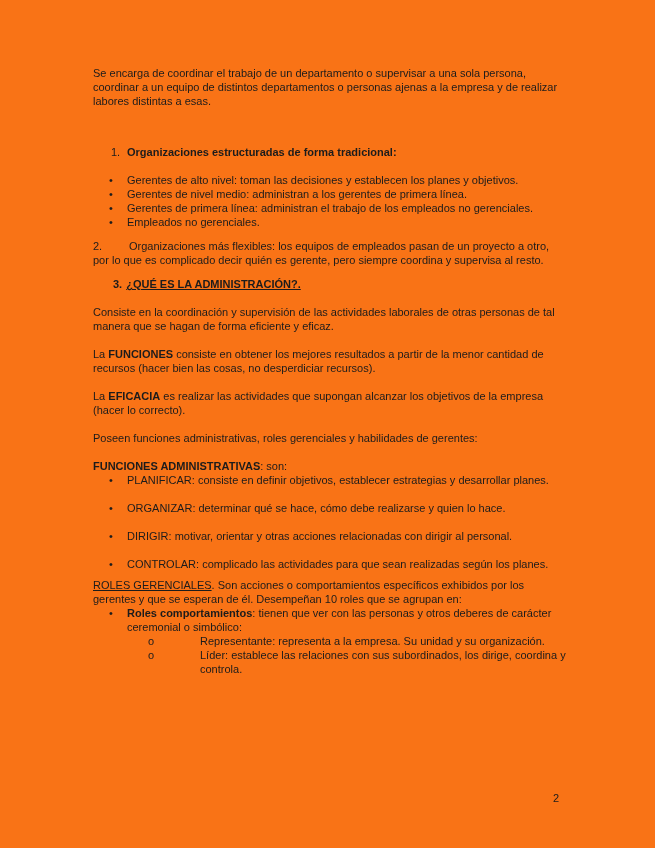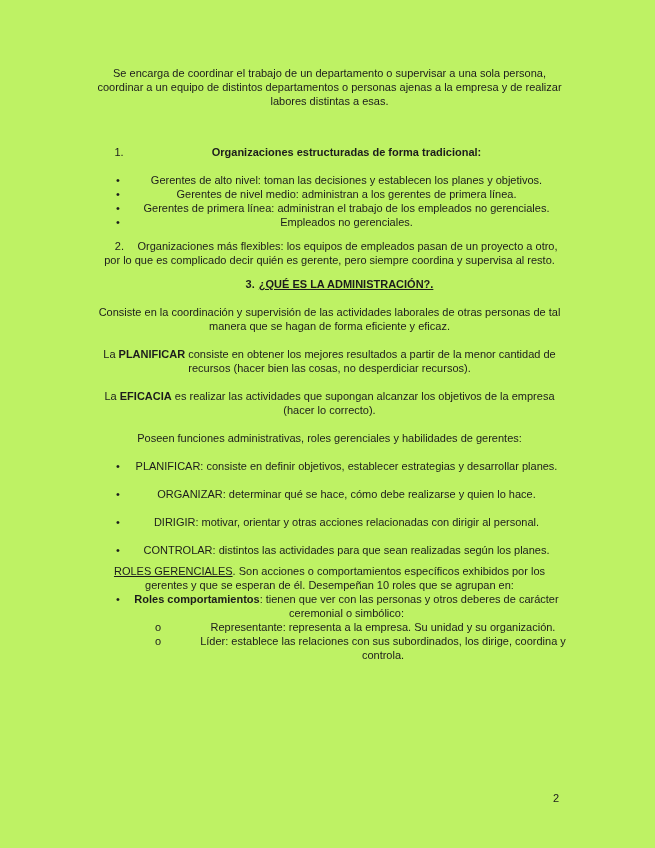--- a/index.html
+++ b/index.html
@@ -1,26 +1,25 @@
 <!DOCTYPE html>
 <html><head>
 <meta charset="utf-8">
 <style>
   html,body { margin:0; padding:0; background:#ffffff; }
   .page {
     position:relative;
     width:655px;
     height:848px;
-    background:#bef264;
+    background:#f97316;
     font-family:"Liberation Sans", sans-serif;
     font-size:11px;
     line-height:14px;
     color:#1c1c1c;
     overflow:hidden;
-    text-align:center;
   }
   .content {
     position:absolute;
     left:93px;
     top:66px;
     width:473px;
   }
   .content p, .content .block { margin:0 0 14px 0; }
   .mb-37 { margin-bottom:37px !important; }
   .mb-10 { margin-bottom:10px !important; }
@@ -94,44 +93,45 @@
     </div>
 
     <p class="num-para mb-10"><span class="num2">2.</span><span>Organizaciones más flexibles: los equipos de empleados pasan de un proyecto a otro, por lo que es complicado decir quién es gerente, pero siempre coordina y supervisa al resto.</span></p>
 
     <div class="heading">
       <span class="hnum">3.</span><span class="underline">¿QUÉ ES LA ADMINISTRACIÓN?.</span>
     </div>
 
     <p>Consiste en la coordinación y supervisión de las actividades laborales de otras personas de tal manera que se hagan de forma eficiente y eficaz.</p>
 
-    <p><span>La </span><b>PLANIFICAR</b><span> consiste en obtener los mejores resultados a partir de la menor cantidad de recursos (hacer bien las cosas, no desperdiciar recursos).</span></p>
+    <p><span>La </span><b>FUNCIONES</b><span> consiste en obtener los mejores resultados a partir de la menor cantidad de recursos (hacer bien las cosas, no desperdiciar recursos).</span></p>
 
     <p><span>La </span><b>EFICACIA</b><span> es realizar las actividades que supongan alcanzar los objetivos de la empresa (hacer lo correcto).</span></p>
 
 
     <p>Poseen funciones administrativas, roles gerenciales y habilidades de gerentes:</p>
 
+    <p class="mb-0"><b>FUNCIONES ADMINISTRATIVAS</b><span>: son:</span></p>
 
     <div class="bullet-list block mb-7">
       <div class="bullet sp">
         <span class="marker">•</span>
         <span class="txt">PLANIFICAR: consiste en definir objetivos, establecer estrategias y desarrollar planes.</span>
       </div>
       <div class="bullet sp">
         <span class="marker">•</span>
         <span class="txt">ORGANIZAR: determinar qué se hace, cómo debe realizarse y quien lo hace.</span>
       </div>
       <div class="bullet sp">
         <span class="marker">•</span>
         <span class="txt">DIRIGIR: motivar, orientar y otras acciones relacionadas con dirigir al personal.</span>
       </div>
       <div class="bullet">
         <span class="marker">•</span>
-        <span class="txt">CONTROLAR: distintos las actividades para que sean realizadas según los planes.</span>
+        <span class="txt">CONTROLAR: complicado las actividades para que sean realizadas según los planes.</span>
       </div>
     </div>
 
     <p class="mb-0"><span class="underline">ROLES GERENCIALES</span><span>. Son acciones o comportamientos específicos exhibidos por los gerentes y que se esperan de él. Desempeñan 10 roles que se agrupan en:</span></p>
 
     <div class="bullet mb-0 block">
       <span class="marker">•</span>
       <span class="txt"><b>Roles comportamientos</b><span>: tienen que ver con las personas y otros deberes de carácter ceremonial o simbólico:</span></span>
     </div>
 

